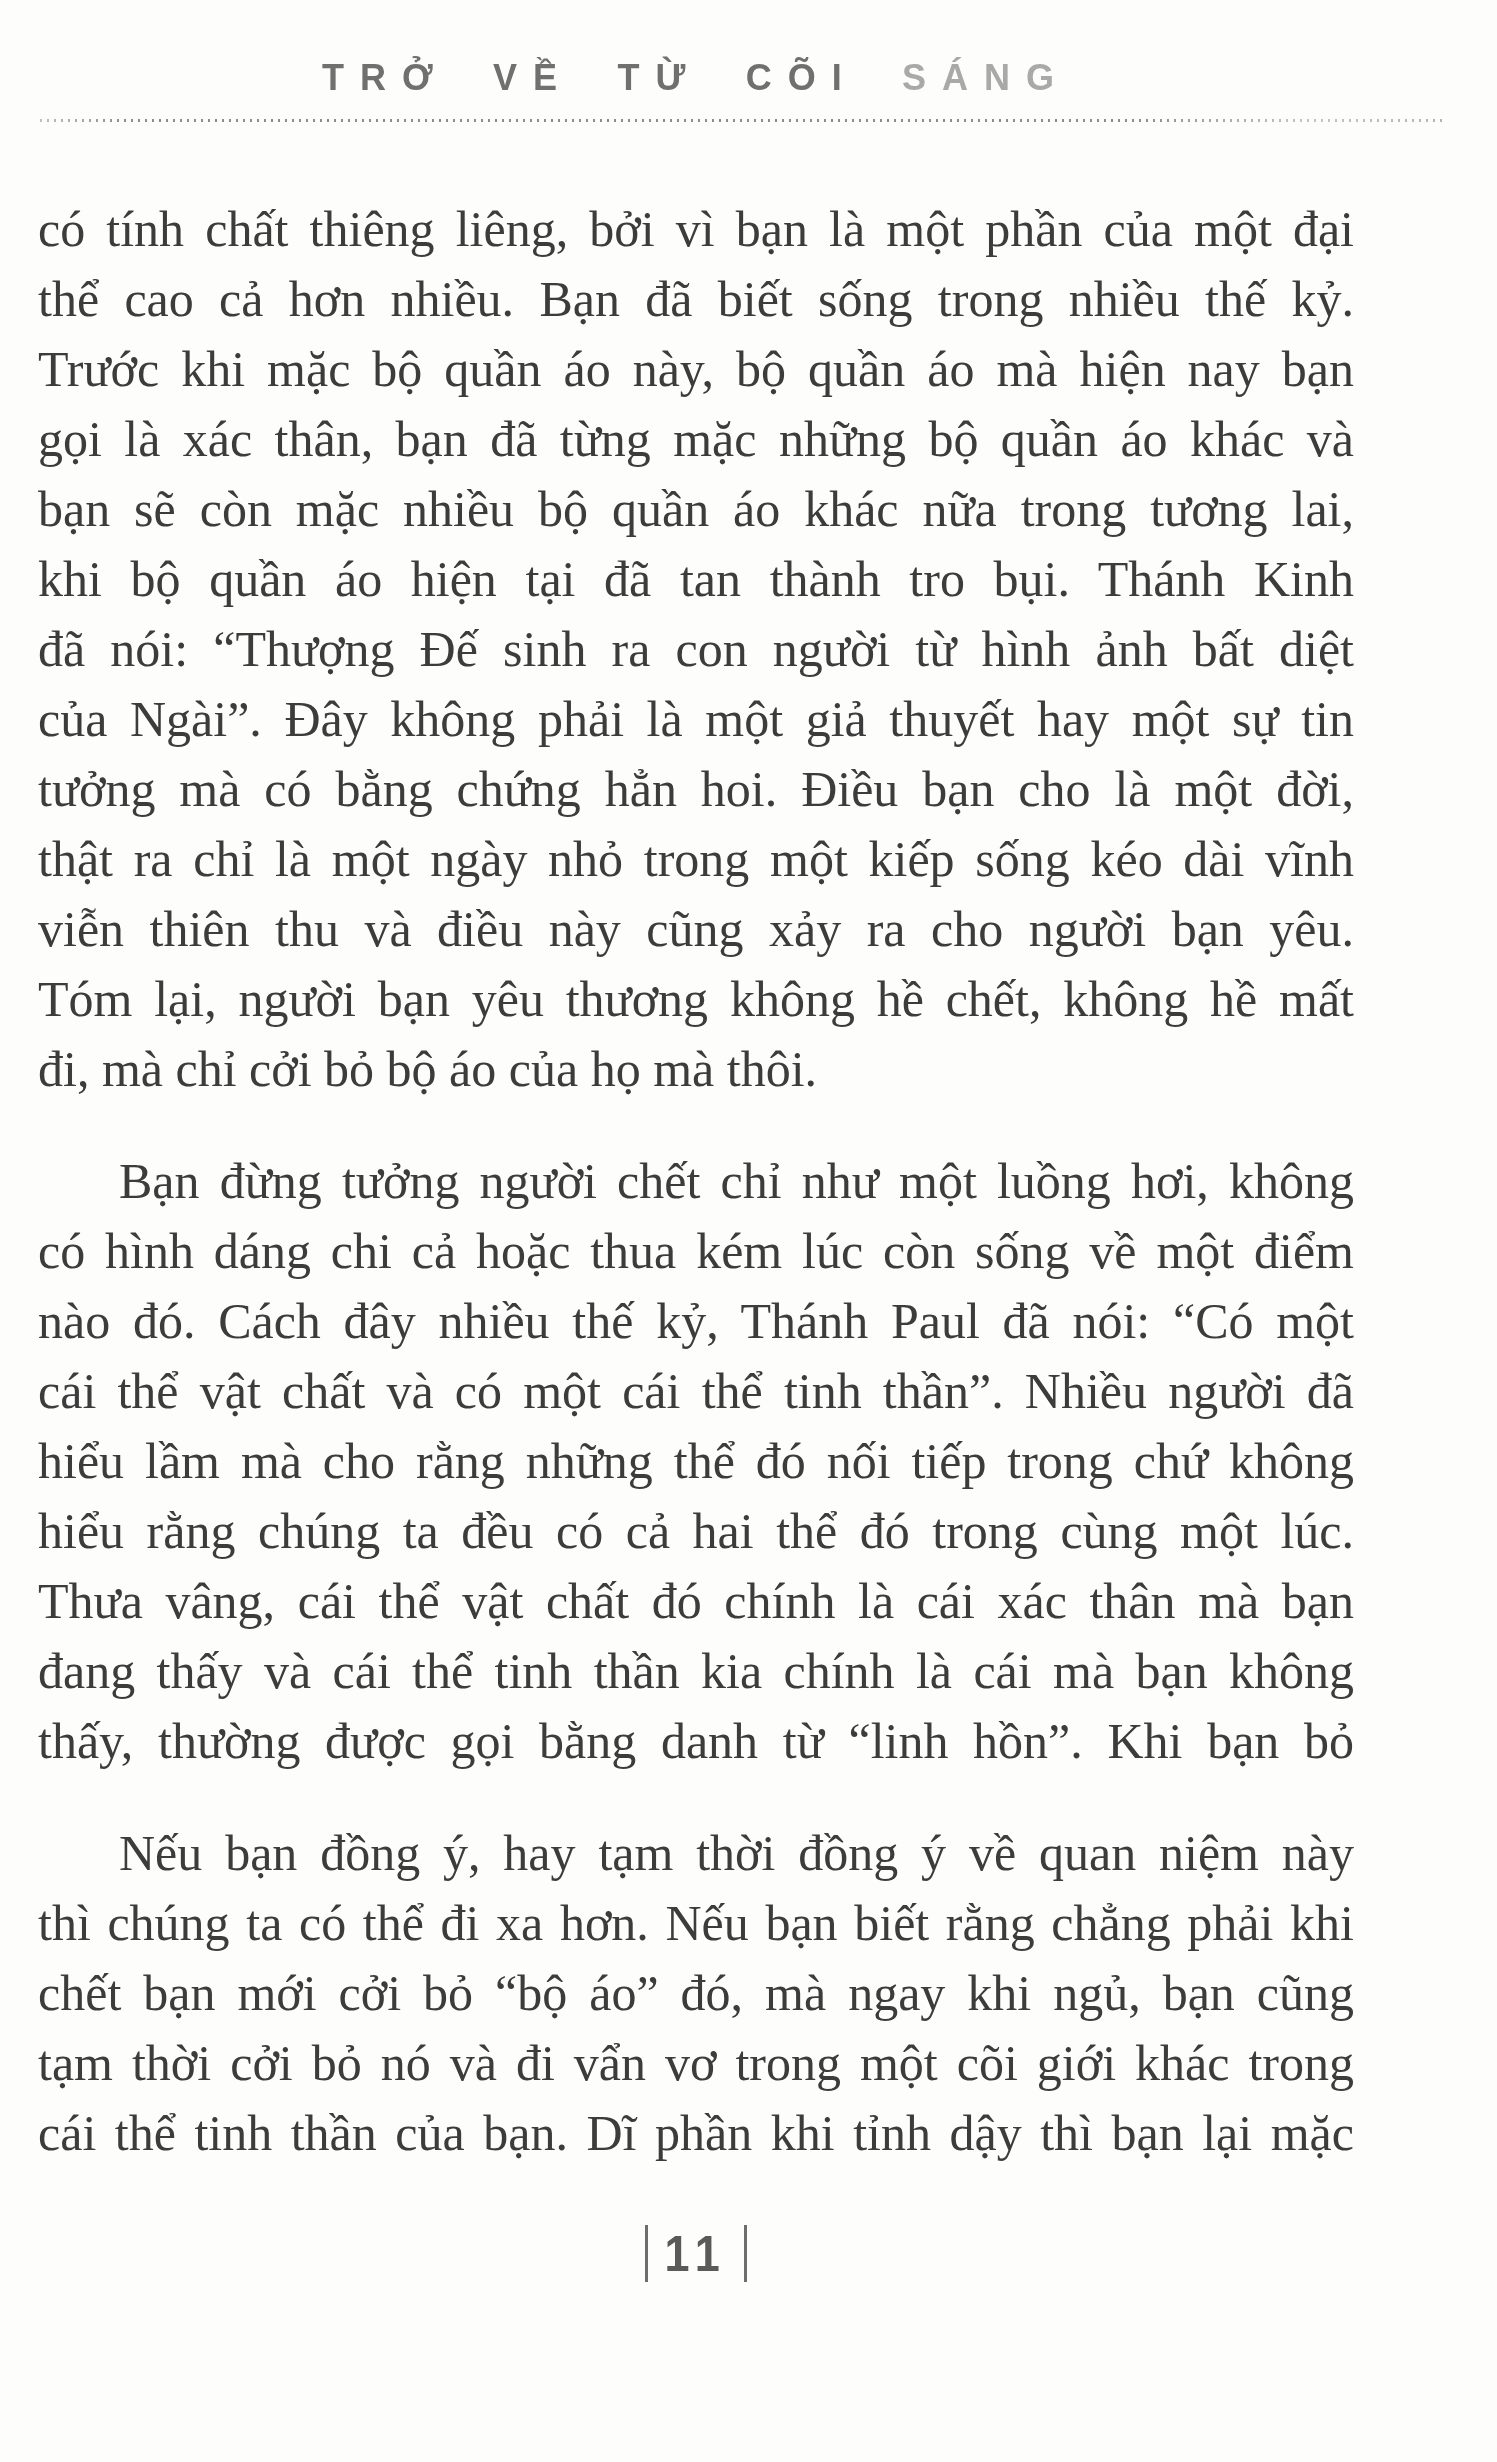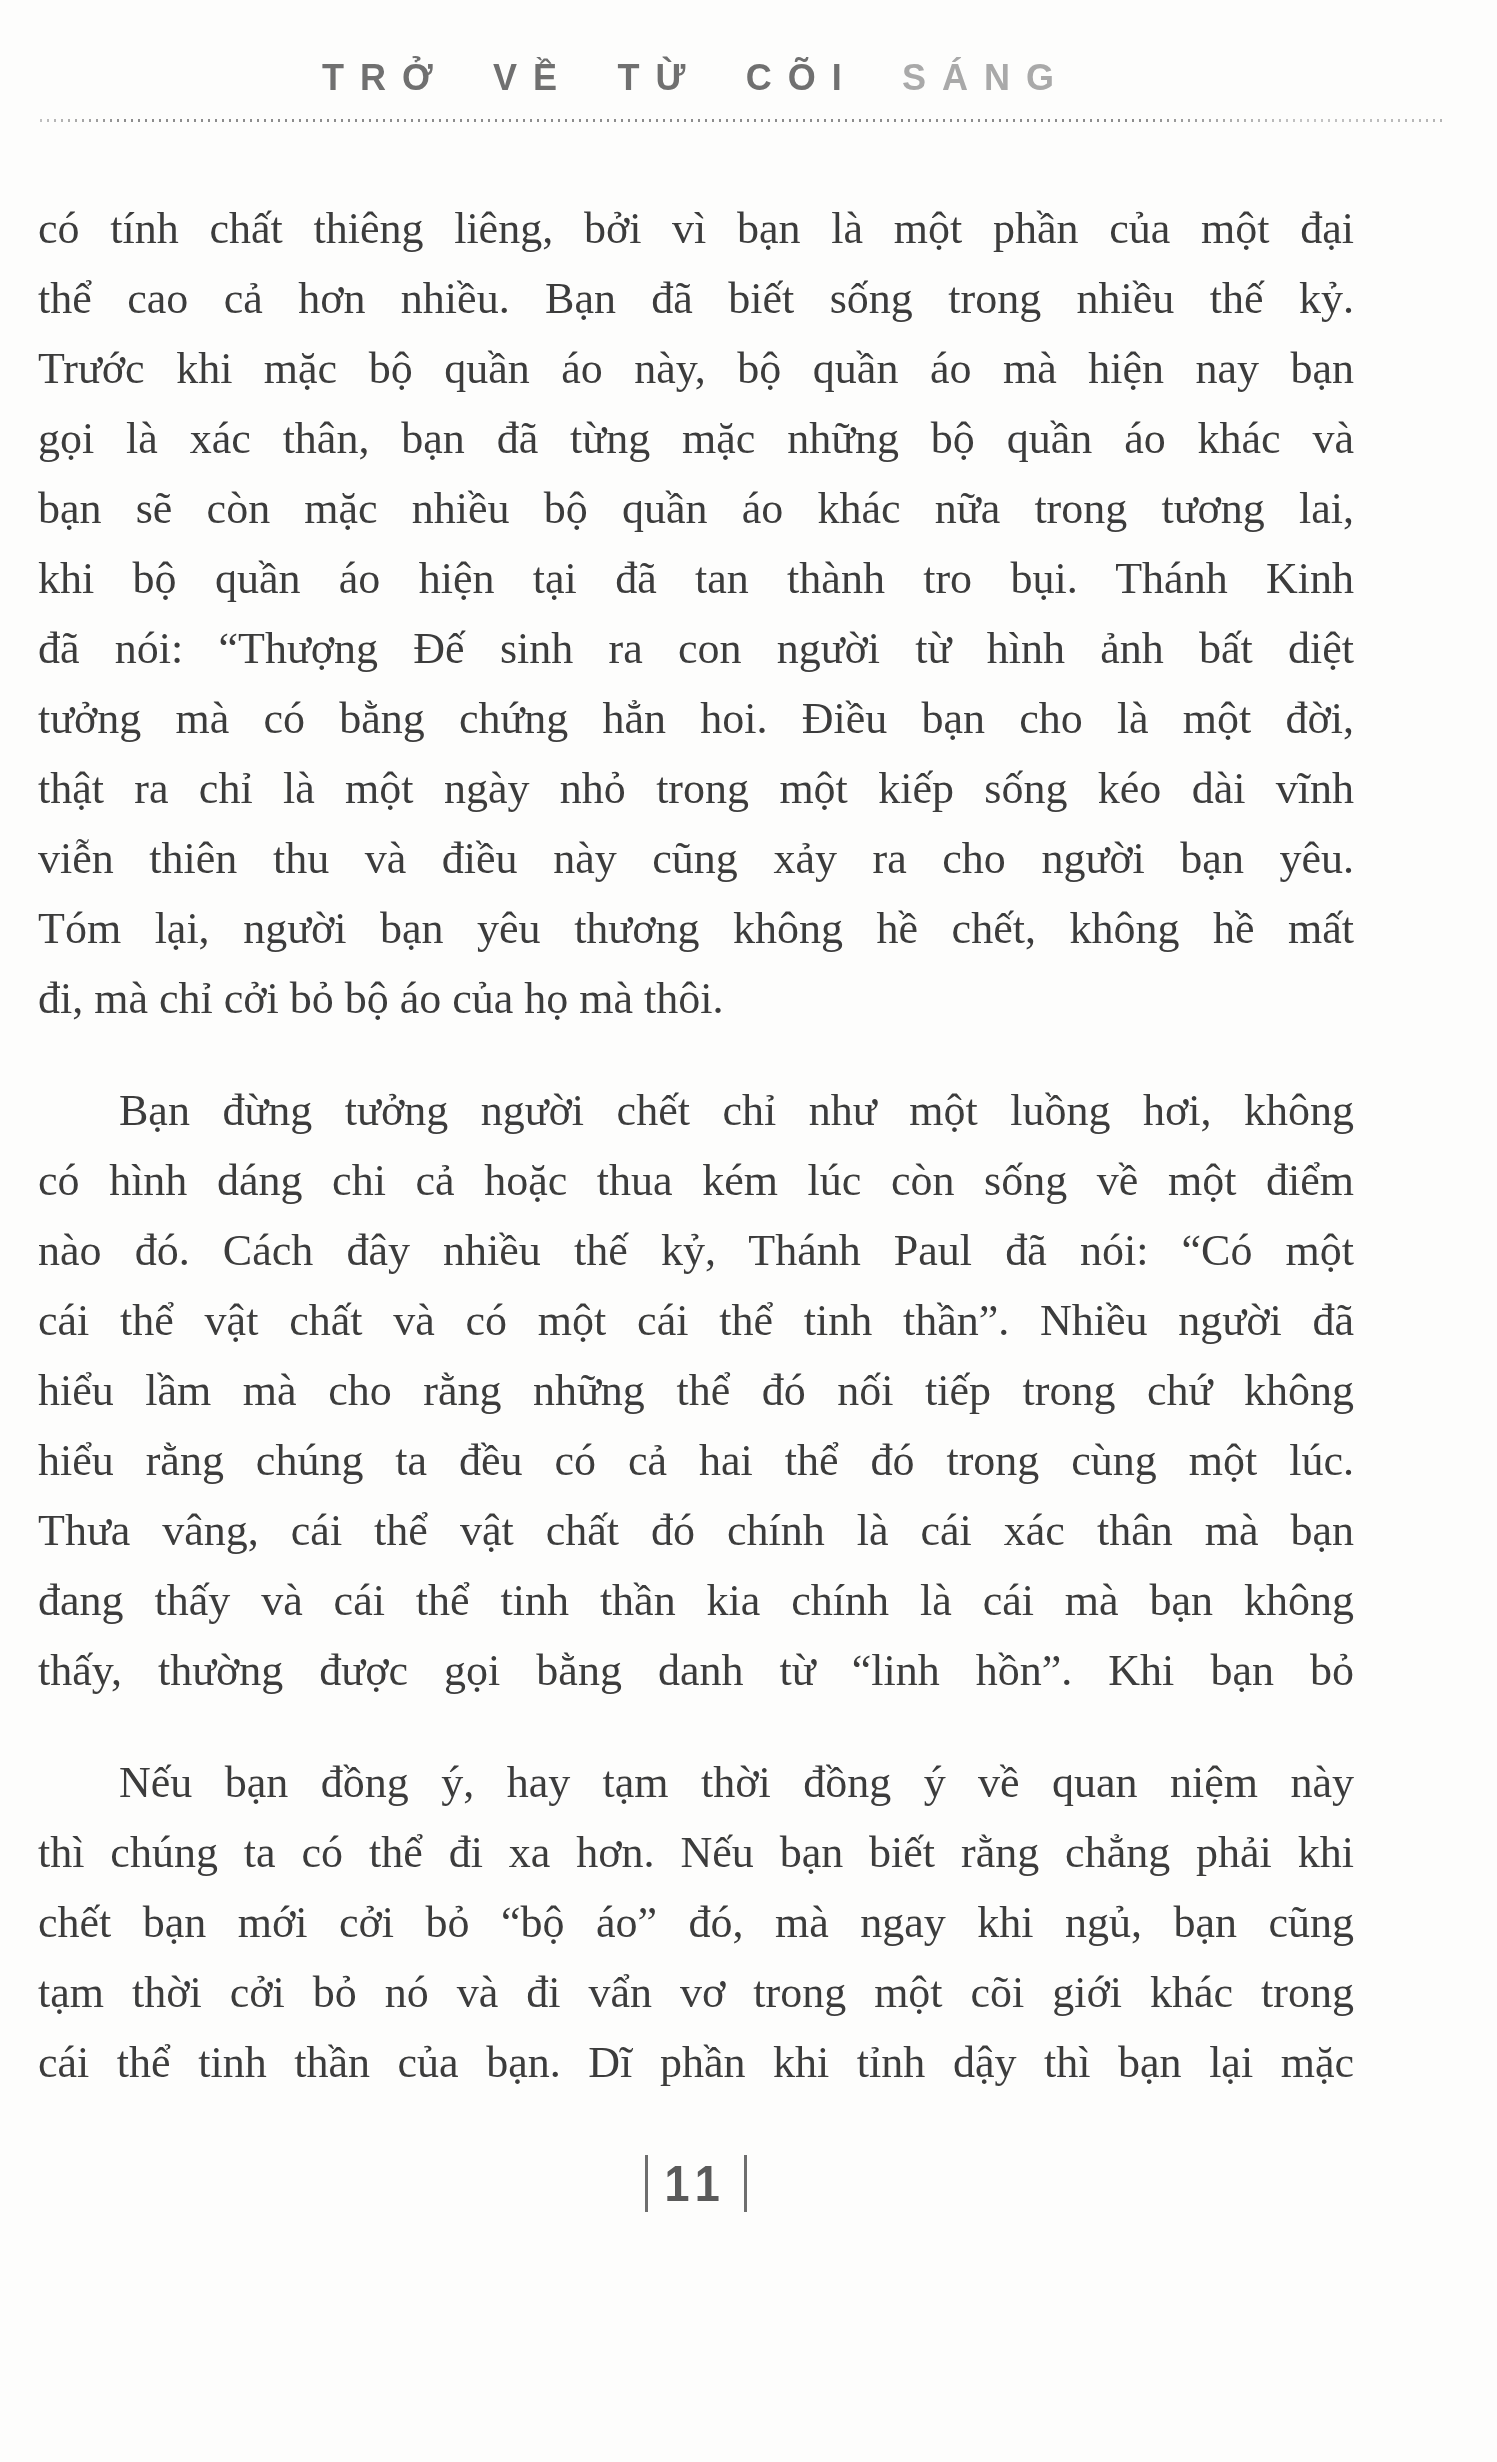--- a/index.html
+++ b/index.html
@@ -50,21 +50,21 @@
       rgba(0,0,0,.55) 0%, #000 6%, #000 78%,
       rgba(0,0,0,.5) 90%, rgba(0,0,0,.65) 100%);
             mask-image: linear-gradient(90deg,
       rgba(0,0,0,.55) 0%, #000 6%, #000 78%,
       rgba(0,0,0,.5) 90%, rgba(0,0,0,.65) 100%);
   }
   
   .body-text {
     margin-top: 72px;
     color: #3c3c3c;
-    font-size: 44px;
+    font-size: 50px;
     line-height: 70px;
   }
   .paragraph { margin: 0; }
   .paragraph + .paragraph { margin-top: 42px; }
   .line {
     text-align: justify;
     text-align-last: justify;
     white-space: nowrap;
   }
   .line.indent { text-indent: 81px; }
@@ -114,20 +114,21 @@
     <div class="body-text">
 
       <div class="paragraph">
         <div class="line">có tính chất thiêng liêng, bởi vì bạn là một phần của một đại</div>
         <div class="line">thể cao cả hơn nhiều. Bạn đã biết sống trong nhiều thế kỷ.</div>
         <div class="line">Trước khi mặc bộ quần áo này, bộ quần áo mà hiện nay bạn</div>
         <div class="line">gọi là xác thân, bạn đã từng mặc những bộ quần áo khác và</div>
         <div class="line">bạn sẽ còn mặc nhiều bộ quần áo khác nữa trong tương lai,</div>
         <div class="line">khi bộ quần áo hiện tại đã tan thành tro bụi. Thánh Kinh</div>
         <div class="line">đã nói: “Thượng Đế sinh ra con người từ hình ảnh bất diệt</div>
+        <div class="line">của Ngài”. Đây không phải là một giả thuyết hay một sự tin</div>
         <div class="line">tưởng mà có bằng chứng hẳn hoi. Điều bạn cho là một đời,</div>
         <div class="line">thật ra chỉ là một ngày nhỏ trong một kiếp sống kéo dài vĩnh</div>
         <div class="line">viễn thiên thu và điều này cũng xảy ra cho người bạn yêu.</div>
         <div class="line">Tóm lại, người bạn yêu thương không hề chết, không hề mất</div>
         <div class="line para-end">đi, mà chỉ cởi bỏ bộ áo của họ mà thôi.</div>
       </div>
 
       <div class="paragraph">
         <div class="line indent">Bạn đừng tưởng người chết chỉ như một luồng hơi, không</div>
         <div class="line">có hình dáng chi cả hoặc thua kém lúc còn sống về một điểm</div>

